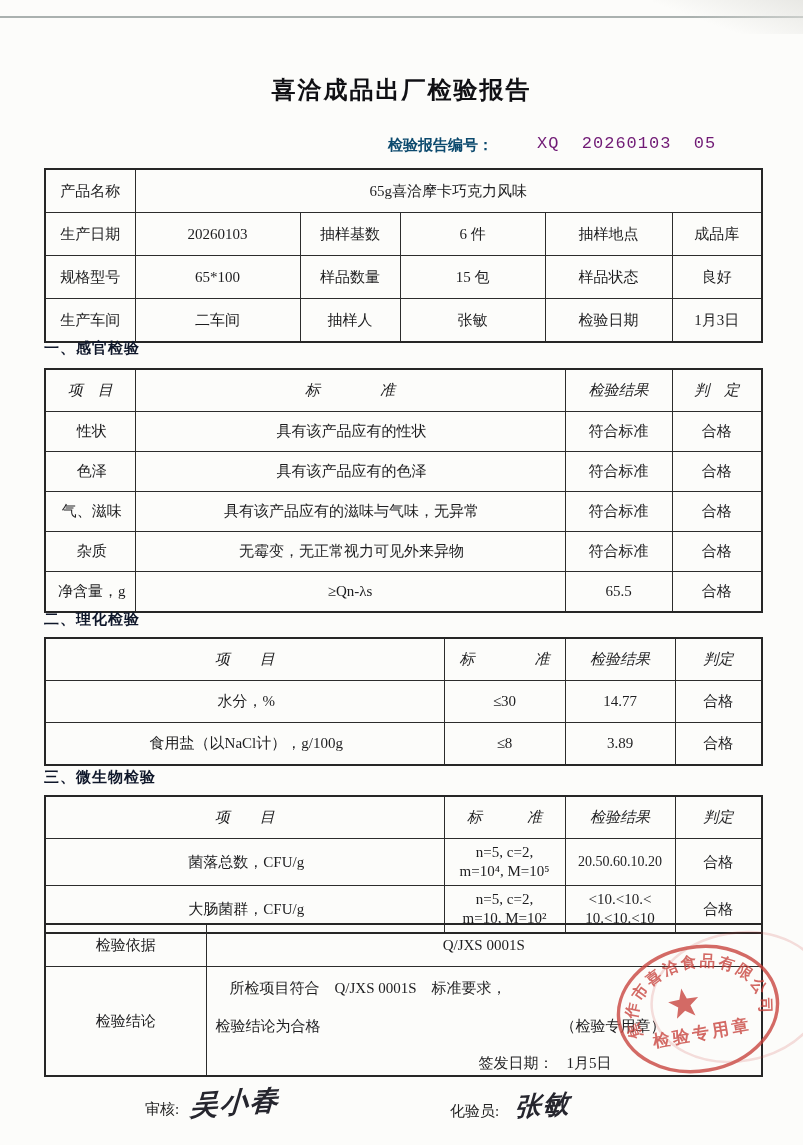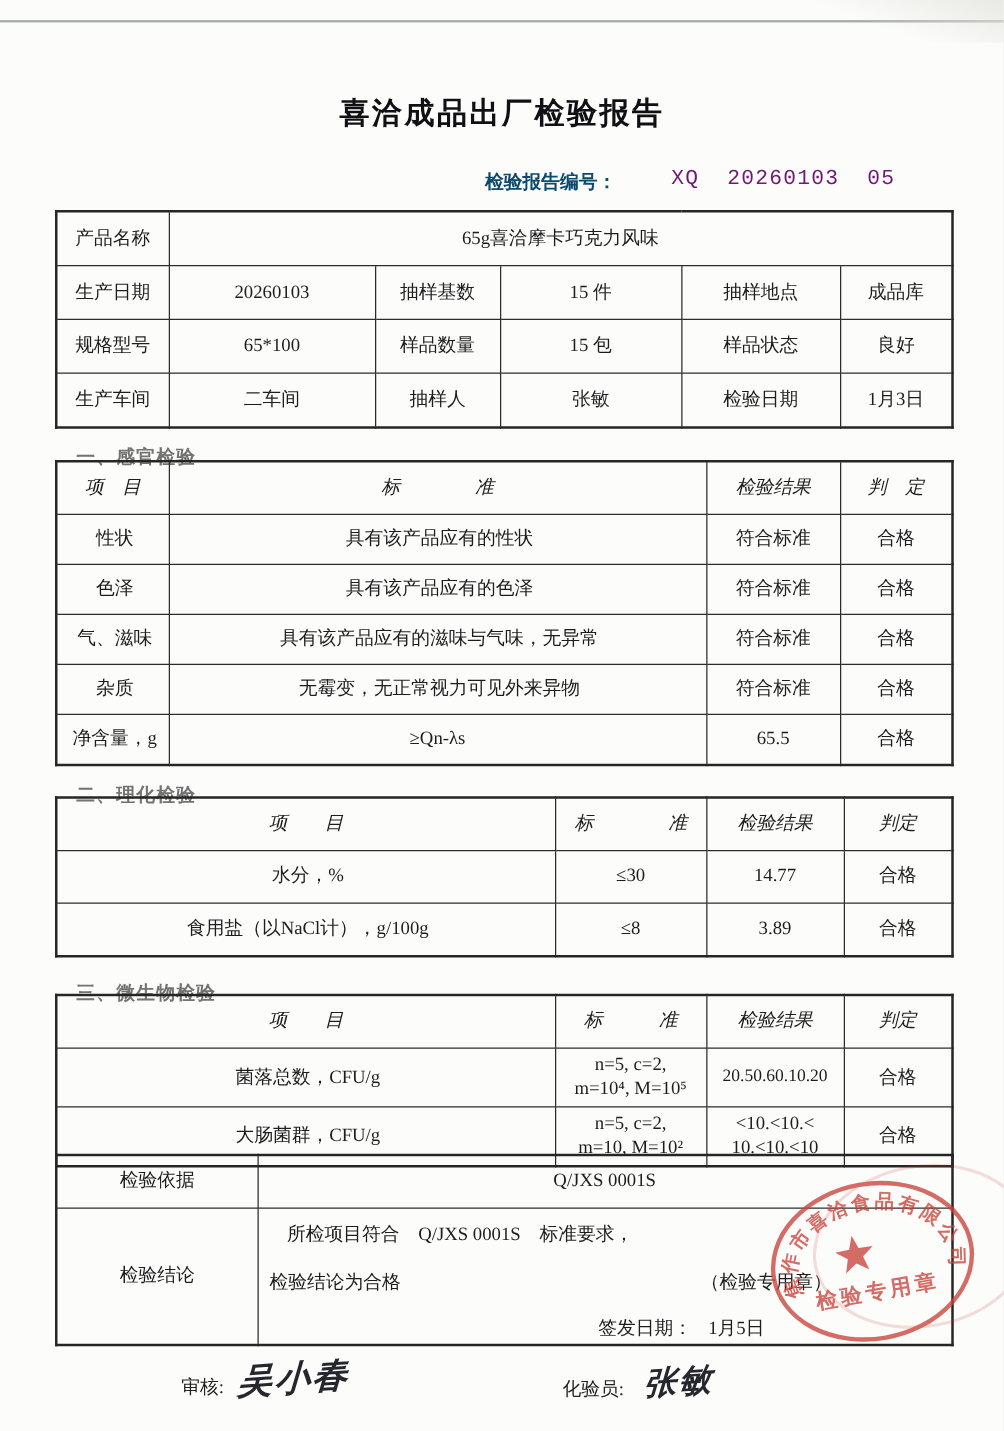--- a/index.html
+++ b/index.html
@@ -39,23 +39,23 @@
     font-size:15px;line-height:1.25;
     padding:2px 4px;color:#1d1d1f;
     overflow:hidden;
   }
   table.tbl{border:2px solid #262626;}
   .ctr{text-align:center;}
   .lft{text-align:center;padding-left:7px !important;}
   .hdr{text-align:center;font-size:15px;font-style:italic;}
   .preline{white-space:pre-line;font-size:14px;line-height:1.45;}
   .sec-heading{
-    position:absolute;left:44px;margin:17px;
+    position:absolute;left:44px;margin:0;
     font-family:"Liberation Sans","DejaVu Sans",sans-serif;
-    font-size:15px;font-weight:bold;color:#737373;letter-spacing:1px;
+    font-size:15px;font-weight:bold;color:#0f172a;letter-spacing:1px;
   }
   .concl-cell{position:relative;padding:0 !important;}
   .concl-cell span{position:absolute;font-size:15px;}
   .c-line1{left:23px;top:12px;white-space:pre;}
   .c-line2{left:9px;top:50px;}
   .c-seal-note{left:354px;top:50px;}
   .c-issue-label{left:272px;top:87px;}
   .c-issue-date{left:360px;top:87px;}
   .sig-label{position:absolute;font-size:15px;color:#222;}
   .handwrite{
@@ -91,21 +91,21 @@
       </colgroup>
     <tbody>
         <tr>
       <td class="ctr" style="height:38px">产品名称</td>
       <td class="ctr" colspan="5">65g喜洽摩卡巧克力风味</td>
     </tr>
     <tr>
       <td class="ctr" style="height:38px">生产日期</td>
       <td class="ctr">20260103</td>
       <td class="ctr">抽样基数</td>
-      <td class="ctr">15 件</td>
+      <td class="ctr">6 件</td>
       <td class="ctr">抽样地点</td>
       <td class="ctr">成品库</td>
     </tr>
     <tr>
       <td class="ctr" style="height:38px">规格型号</td>
       <td class="ctr">65*100</td>
       <td class="ctr">样品数量</td>
       <td class="ctr">15 包</td>
       <td class="ctr">样品状态</td>
       <td class="ctr">良好</td>

